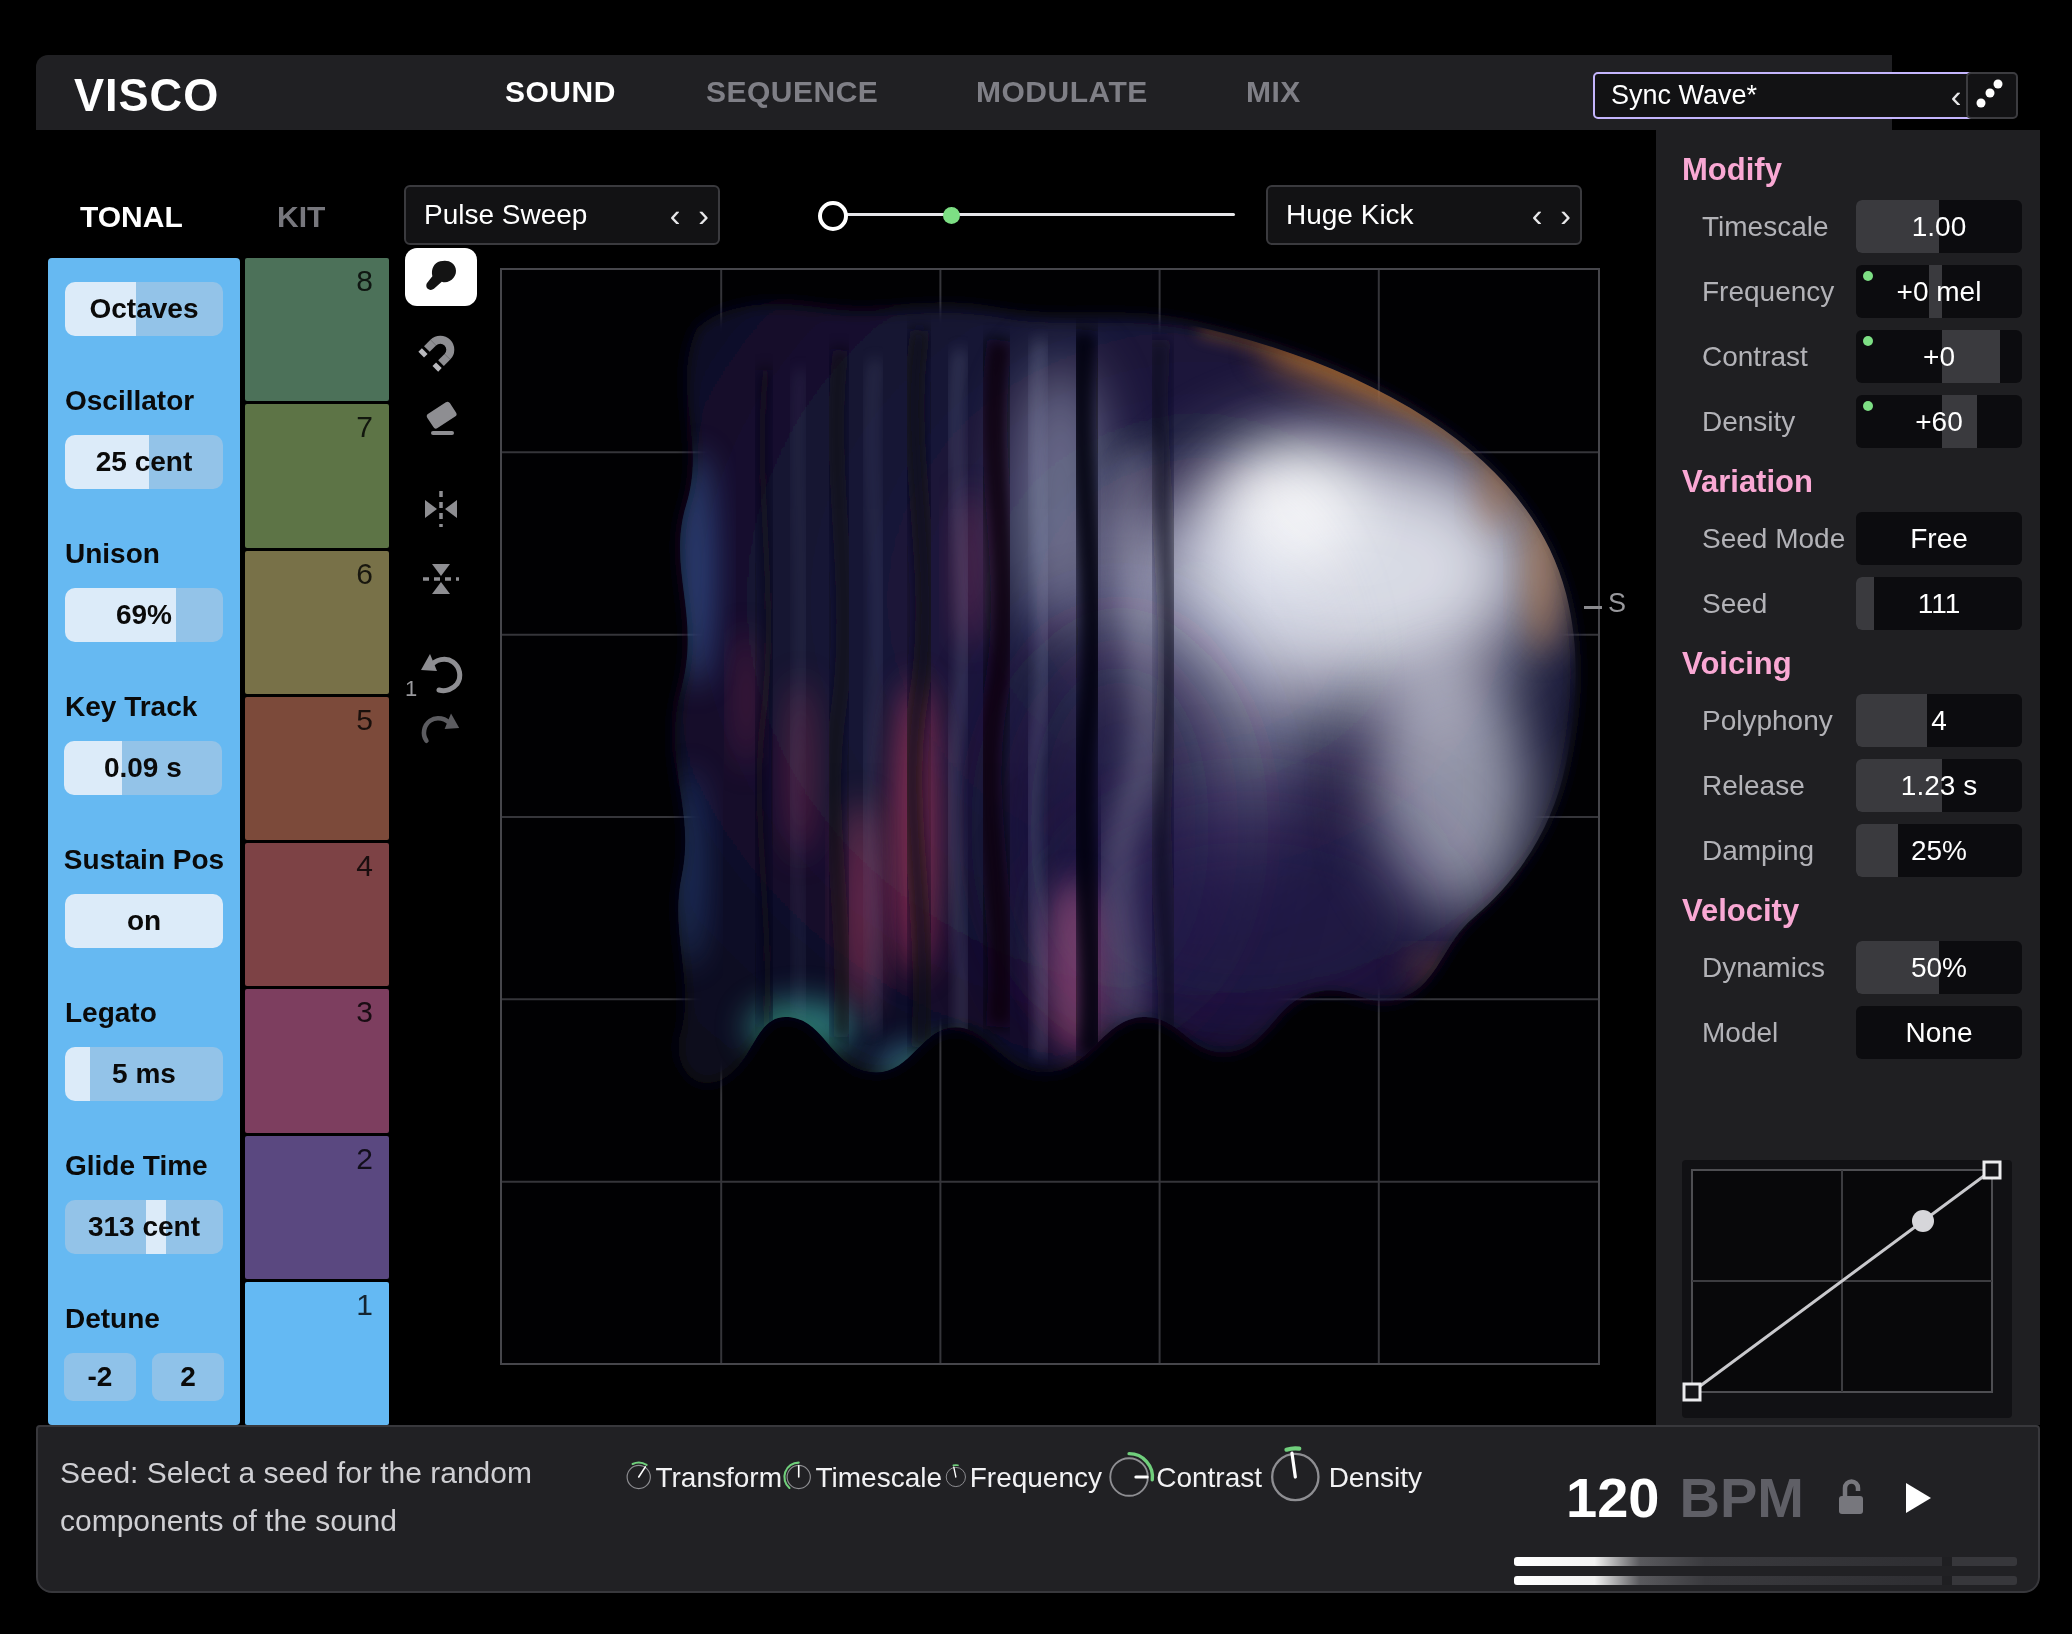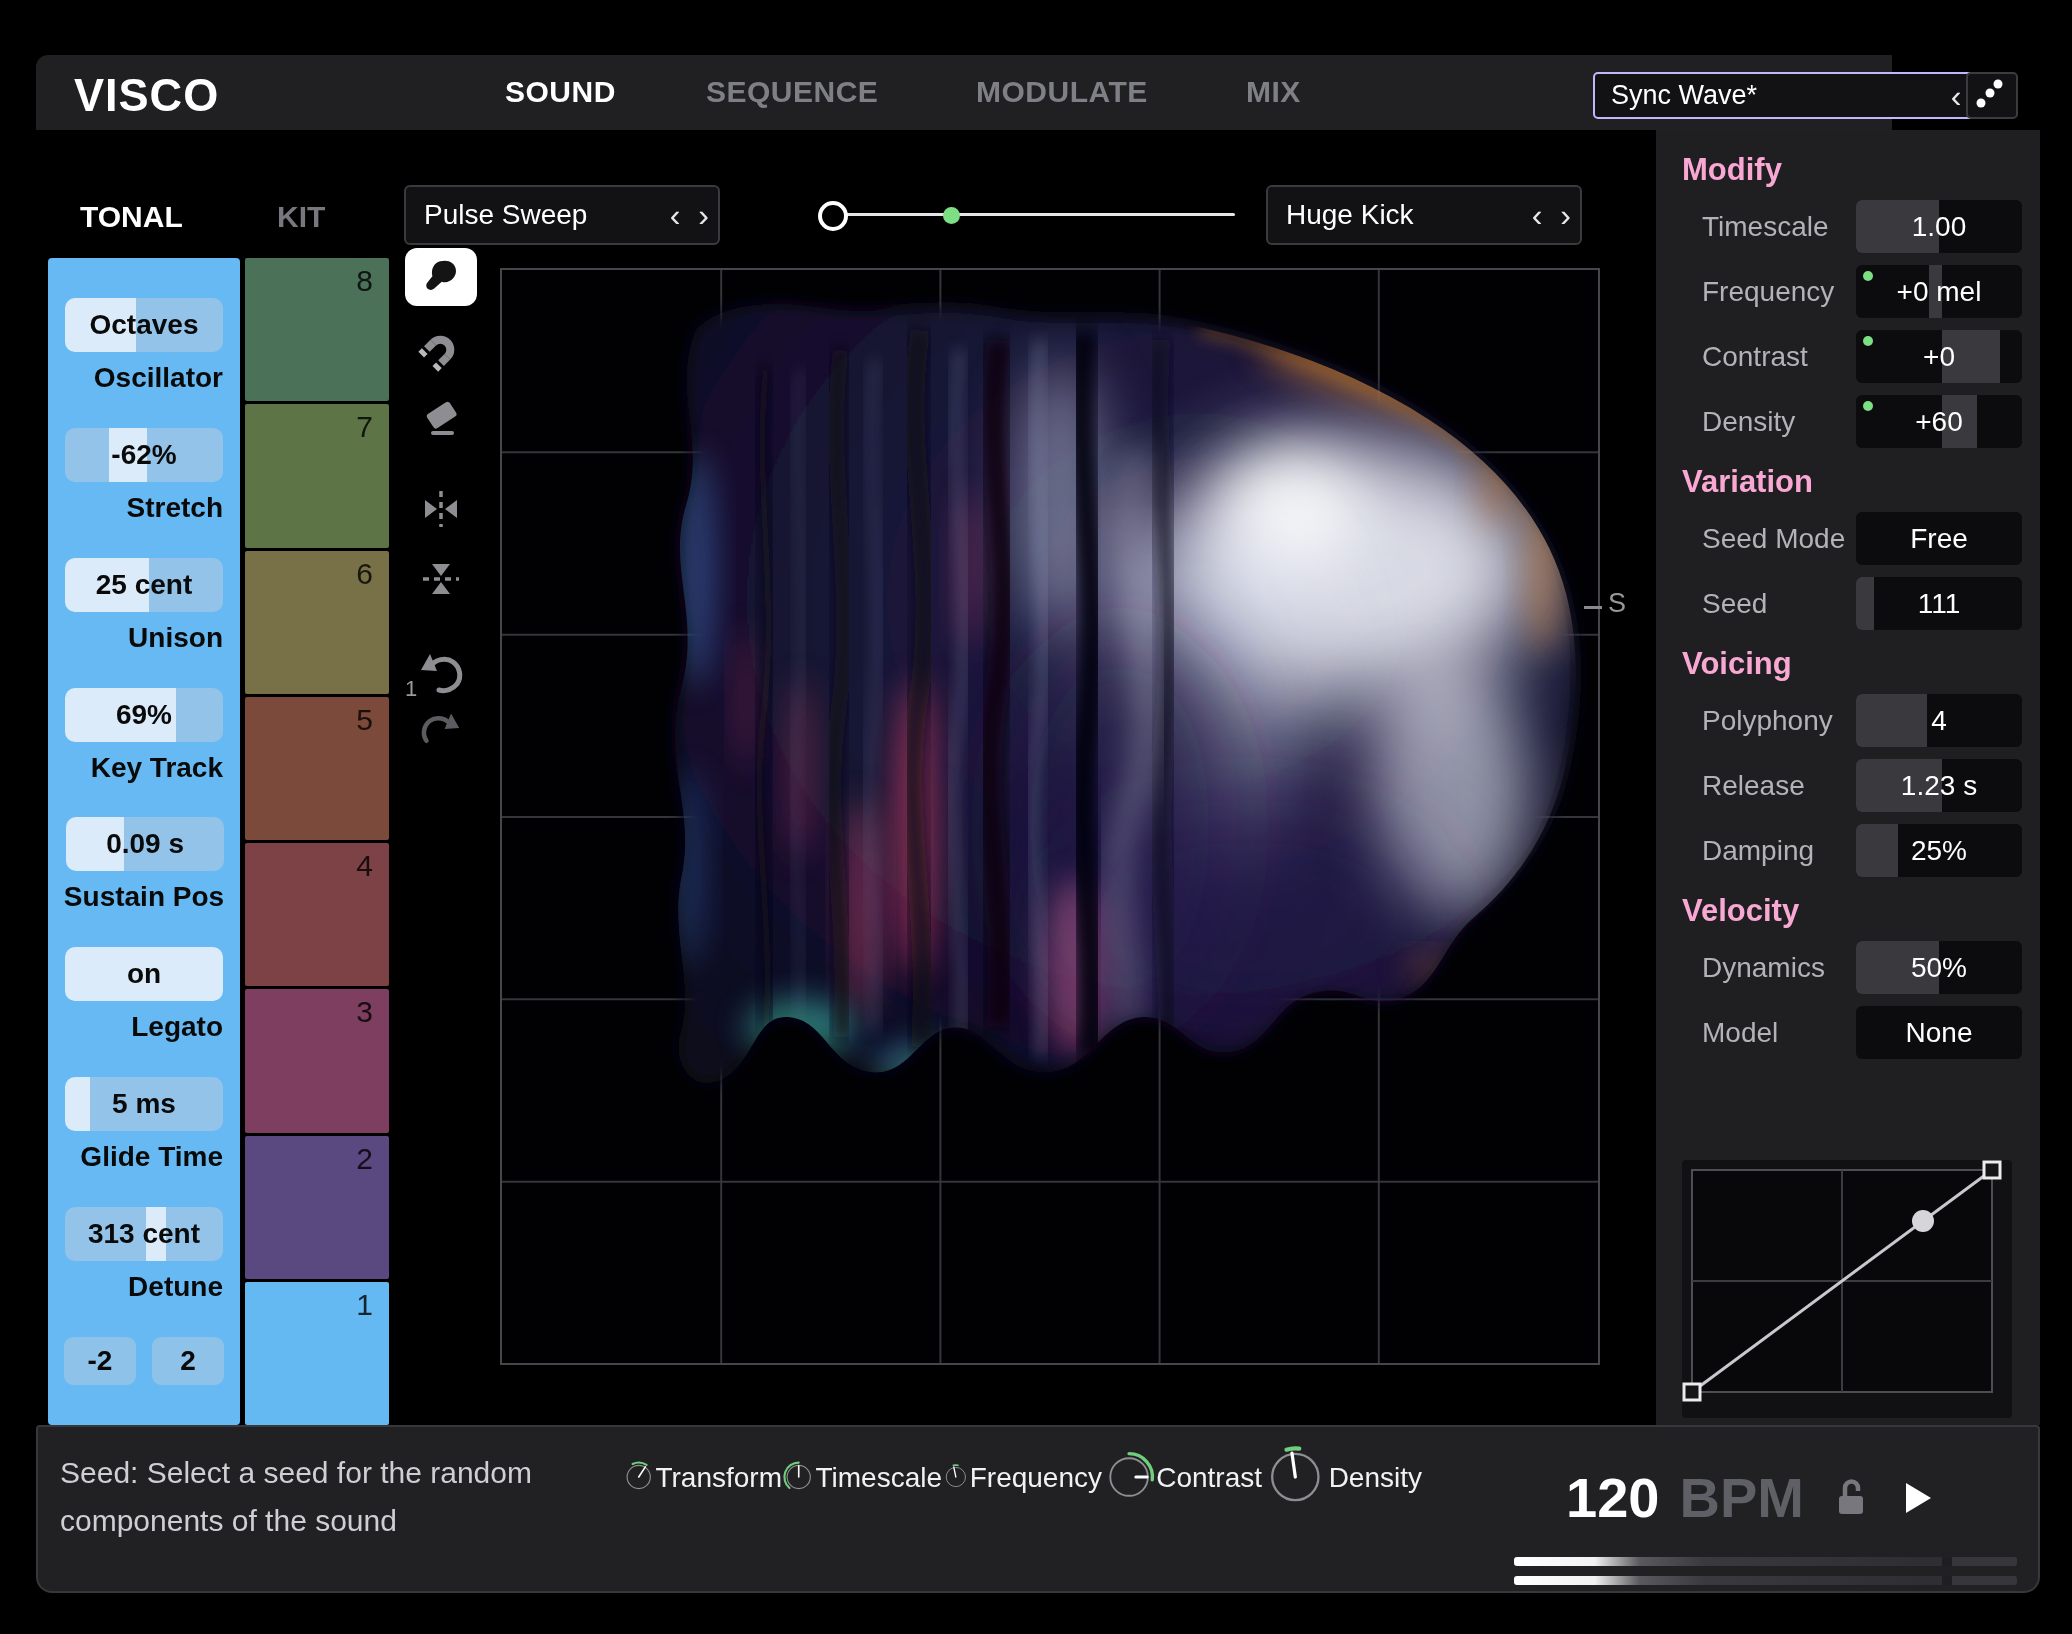--- a/index.html
+++ b/index.html
@@ -21,21 +21,21 @@
   .navarrow{color:#e8e8ea;font-size:32px;padding:0 9px;line-height:38px;}
   .dicebtn{position:absolute;left:1930px;top:17px;width:48px;height:43px;background:#121214;
            border:2px solid #3c3c40;border-radius:5px;}
 
   
   .seltab{position:absolute;top:145px;font-size:30px;font-weight:700;}
   .tab-tonal{left:44px;color:#fff;} .tab-kit{left:241px;color:#77777d;}
 
   .bluepanel{position:absolute;left:12px;top:203px;width:192px;height:1167px;background:#66b9f2;
              border-radius:4px;display:flex;flex-direction:column;justify-content:space-evenly;align-items:center;padding:6px 0;box-sizing:border-box;}
-  .sparam{display:flex;flex-direction:column;align-items:flex-end;}
+  .sparam{display:flex;flex-direction:column;align-items:flex-start;gap:39px;}
   .pill{width:158px;height:54px;border-radius:10px;color:#0a0a0a;font-size:28px;font-weight:600;
         display:flex;align-items:center;justify-content:center;
         background:linear-gradient(90deg,#93c3e8 0 var(--a),#dcebf9 var(--a) var(--b),#93c3e8 var(--b) 100%);}
   .plabel{margin-top:10px;color:#0a0a0a;font-size:28px;font-weight:600;}
   .rangerow{display:flex;gap:16px;}
   .rangebtn{width:72px;height:48px;border-radius:9px;background:#8fc2e9;color:#0a0a0a;font-size:28px;
             font-weight:600;display:flex;align-items:center;justify-content:center;}
 
   .strip{position:absolute;left:209px;top:203px;width:144px;height:1167px;display:flex;
          flex-direction:column;gap:3px;}
@@ -121,24 +121,20 @@
     </div>
   </div>
 
   <div class="seltab tab-tonal">TONAL</div>
   <div class="seltab tab-kit">KIT</div>
 
   <div class="bluepanel">
     <div class="sparam">
       <div class="pill" style="--a:0%;--b:45%">Octaves</div>
       <div class="plabel">Oscillator</div>
-    </div>
-    <div class="sparam">
-      <div class="pill" style="--a:28%;--b:52%">-62%</div>
-      <div class="plabel">Stretch</div>
     </div>
     <div class="sparam">
       <div class="pill" style="--a:0%;--b:53%">25 cent</div>
       <div class="plabel">Unison</div>
     </div>
     <div class="sparam">
       <div class="pill" style="--a:0%;--b:70%">69%</div>
       <div class="plabel">Key Track</div>
     </div>
     <div class="sparam">

